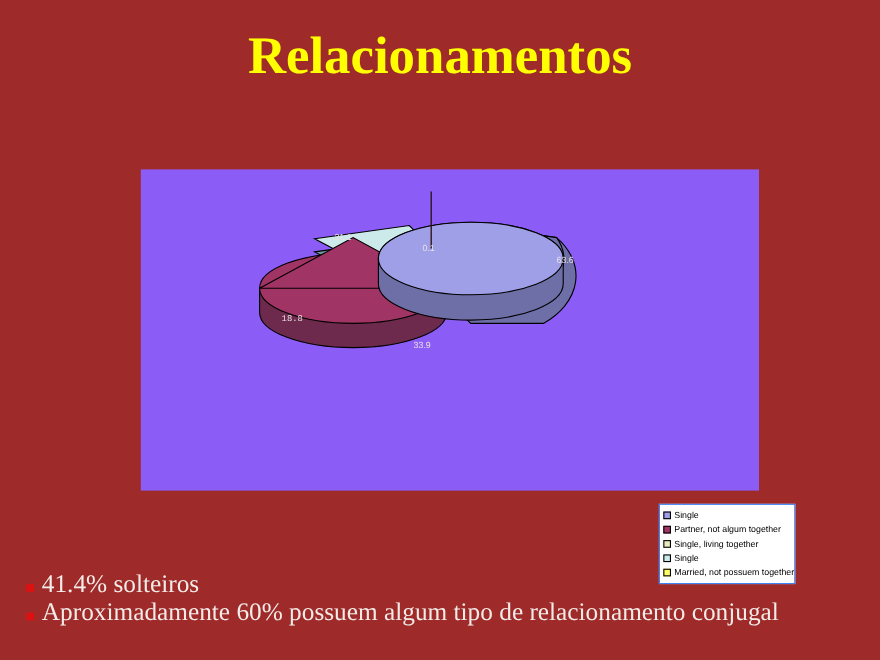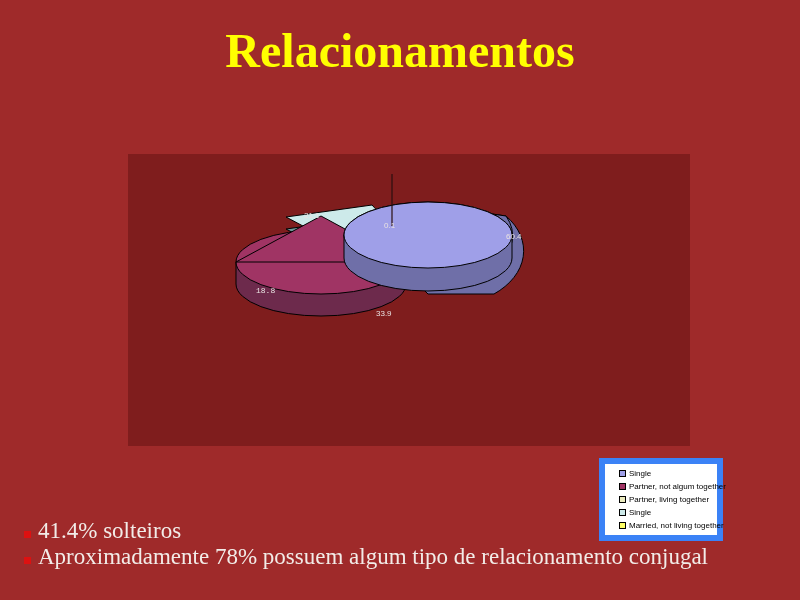--- a/index.html
+++ b/index.html
@@ -20,21 +20,21 @@
     font-size:48px;
     line-height:1.05;
     color:#ffff00;
     letter-spacing:0px;
   }
 
   
   .chart-object{
     position:absolute;
     left:128px;top:154px;width:562px;height:292px;
-    background:#7f1d1d;
+    background:#8b5cf6;
   }
   .plot-area{position:absolute;inset:0;}
 
   
   .pie-wrap{position:absolute;left:0;top:0;width:562px;height:292px;}
   .pie-svg{position:absolute;left:0;top:0;}
 
   
   .dlabel{
     position:absolute;
@@ -44,22 +44,22 @@
     white-space:nowrap;
     line-height:1;
   }
 
   
   .legend{
     position:absolute;
     left:471px;top:304px;
     width:124px;
     background:#ffffff;
-    border:6px solid #3b82f6;
-    padding:3px 3px 3px 14px;
+    border:1px solid #3b82f6;
+    padding:3px 3px 3px 3px;
     box-sizing:border-box;
   }
   .legend-row{
     display:flex;align-items:center;
     height:13px;
     margin:0;
   }
   .legend-swatch{
     width:7px;height:7px;
     border:1px solid #000000;
@@ -143,65 +143,65 @@
             <line x1="264" y1="20" x2="264" y2="72" stroke="#2a1010" stroke-width="1.2"></line>
           </g>
 
         </svg>
       </div>
 
       <div class="dlabel" style="left:176px;top:58px;">21.1</div>
 
       <div class="dlabel" style="left:256px;top:68px;text-align:center;">0.1</div>
 
-      <div class="dlabel" style="left:378px;top:79px;">60.4</div>
+      <div class="dlabel" style="left:378px;top:79px;">63.6</div>
 
       <div class="dlabel" style="left:128px;top:133px;font-family:Liberation Mono, monospace;">18.8</div>
 
       <div class="dlabel" style="left:248px;top:156px;">33.9</div>
 
       <div class="legend">
 
         <div class="legend-row">
           <span class="legend-swatch" style="background:#9f9fe8;"></span>
           <span class="legend-text">Single</span>
         </div>
 
         <div class="legend-row">
           <span class="legend-swatch" style="background:#a03464;"></span>
           <span class="legend-text">Partner, not algum together</span>
         </div>
 
         <div class="legend-row">
           <span class="legend-swatch" style="background:#ebebbe;"></span>
-          <span class="legend-text">Partner, living together</span>
+          <span class="legend-text">Single, living together</span>
         </div>
 
         <div class="legend-row">
           <span class="legend-swatch" style="background:#cdeaea;"></span>
           <span class="legend-text">Single</span>
         </div>
 
         <div class="legend-row">
           <span class="legend-swatch" style="background:#ffff66;"></span>
-          <span class="legend-text">Married, not living together</span>
+          <span class="legend-text">Married, not possuem together</span>
         </div>
 
       </div>
 
     </div>
   </div>
 
   <div class="body-text">
 
     <div class="bullet-row">
       <span class="bullet-mark"></span>
       <span class="bullet-body">41.4% solteiros</span>
     </div>
 
     <div class="bullet-row">
       <span class="bullet-mark"></span>
-      <span class="bullet-body">Aproximadamente 78% possuem algum tipo de relacionamento conjugal</span>
+      <span class="bullet-body">Aproximadamente 60% possuem algum tipo de relacionamento conjugal</span>
     </div>
 
   </div>
 
 </div>
 
 </body></html>

